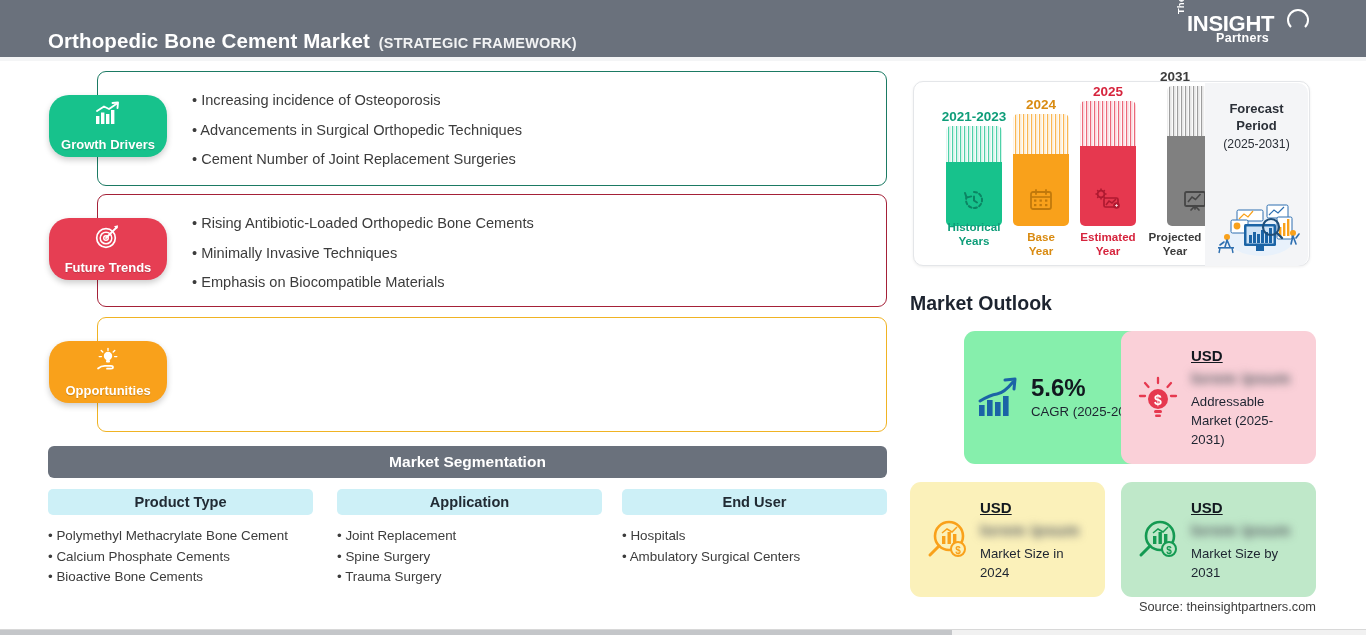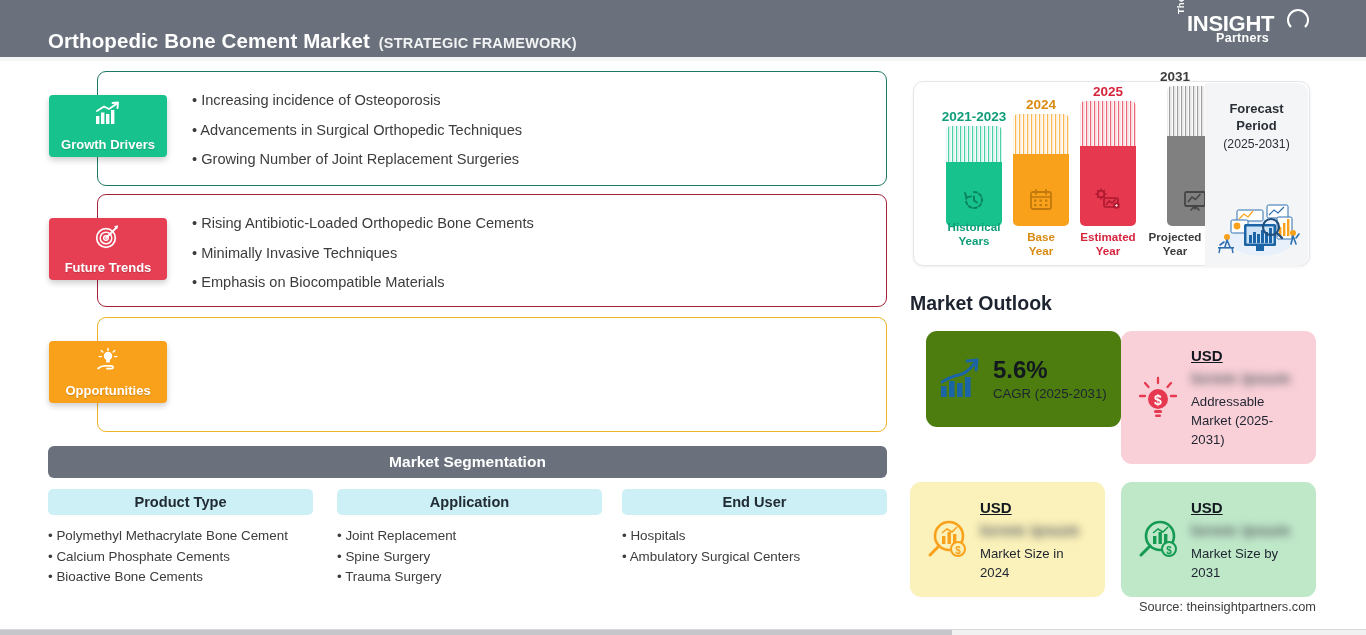--- a/index.html
+++ b/index.html
@@ -25,21 +25,21 @@
   .logo-partners { position:absolute; left:40px; top:22px; color:#fff; font-size:12.5px; font-weight:bold; letter-spacing:.3px; }
   .logo-arc { position:absolute; right:-3px; top:0px; width:22px; height:22px;
               border:2.4px solid #fff; border-radius:50%; border-bottom-color:transparent; }
   .header-underline { position:absolute; left:0; top:57px; width:1366px; height:4px; background:#f4f5f6; }
   .sec-box { position:absolute; left:97px; width:790px; border:1.3px solid; border-radius:9px; background:#fff; }
   .sec-box.growth { top:71px; height:115px; border-color:#1b7a63; }
   .sec-box.trends { top:194px; height:113px; border-color:#a52138; }
   .sec-box.opps   { top:317px; height:115px; border-color:#f0b323; }
 
   .badge {
-    position:absolute; width:118px; height:62px; border-radius:4px;
+    position:absolute; width:118px; height:62px; border-radius:20px;
     display:flex; flex-direction:column; align-items:center; justify-content:flex-end;
     box-shadow: 0 3px 6px rgba(0,0,0,.20); color:#fff; padding-bottom:5px;
   }
   .badge.growth { left:49px; top:95px; background:#17c28c; }
   .badge.trends { left:49px; top:218px; background:#e63e53; }
   .badge.opps   { left:49px; top:341px; background:#f9a11b; }
   .badge-label { font-size:13px; font-weight:bold; text-shadow:0 1px 1px rgba(0,0,0,.18); white-space:nowrap; }
   .badge-icon { position:absolute; top:6px; left:50%; transform:translateX(-50%); width:30px; height:26px; }
 
   .bullets { position:absolute; left:192px; }
@@ -100,21 +100,21 @@
     background:#f4f5f7; border-radius:0 10px 10px 0;
     display:flex; flex-direction:column; align-items:center;
   }
   .tl-fc-title { margin-top:17px; text-align:center; font-size:13px; font-weight:bold; color:#2b3038; line-height:17px; }
   .tl-fc-years { margin-top:2px; font-size:12.2px; color:#2b3038; font-weight:normal; }
   .tl-fc-illus { position:absolute; bottom:9px; left:8px; width:88px; height:56px; }
 
   
   .mo-title { position:absolute; left:910px; top:292px; font-size:19.5px; font-weight:bold; color:#1d2430; }
   .mo-card { position:absolute; border-radius:11px; }
-  .mo-card.cagr  { left:926px; top:331px; width:195px; height:96px; background:#4d7c0f; }
+  .mo-card.cagr  { left:964px; top:331px; width:195px; height:133px; background:#86efac; }
   .mo-card.addr  { left:1121px; top:331px; width:195px; height:133px; background:#fad0d8; }
   .mo-card.size24{ left:910px; top:482px; width:195px; height:115px; background:#fbf1ba; }
   .mo-card.size31{ left:1121px; top:482px; width:195px; height:115px; background:#bfe8c9; }
 
   .mo-inner { display:flex; height:100%; align-items:center; padding:0 11px; gap:10px; }
   .mo-icon { flex:0 0 auto; width:46px; height:46px; }
   .mo-text { flex:1 1 auto; }
   .mo-big { font-size:24px; font-weight:bold; color:#12181f; line-height:28px; }
   .mo-small { font-size:13.2px; color:#1d2430; line-height:19px; }
   .mo-usd { font-size:15px; font-weight:bold; color:#12181f; line-height:20px;text-decoration:underline; }
@@ -195,21 +195,21 @@
         </g>
         <path d="M5 21.5 q3.5 -3 8 -2.6 h5 q2 0 2 1.4 t-2 1.4 h-4" stroke="#fff" stroke-width="1.7" fill="none" stroke-linecap="round"></path>
       </svg>
     </span>
     <span class="badge-label">Opportunities</span>
   </div>
 
   <div class="bullets growth">
     <div class="bullet">Increasing incidence of Osteoporosis</div>
     <div class="bullet">Advancements in Surgical Orthopedic Techniques</div>
-    <div class="bullet">Growing Number of Joint Replacement Surgeries</div>
+    <div class="bullet">Cement Number of Joint Replacement Surgeries</div>
   </div>
   <div class="bullets trends">
     <div class="bullet">Rising Antibiotic-Loaded Orthopedic Bone Cements</div>
     <div class="bullet">Minimally Invasive Techniques</div>
     <div class="bullet">Emphasis on Biocompatible Materials</div>
   </div>
 
   <div class="seg-header">Market Segmentation</div>
 
   <div class="seg-col c0">

